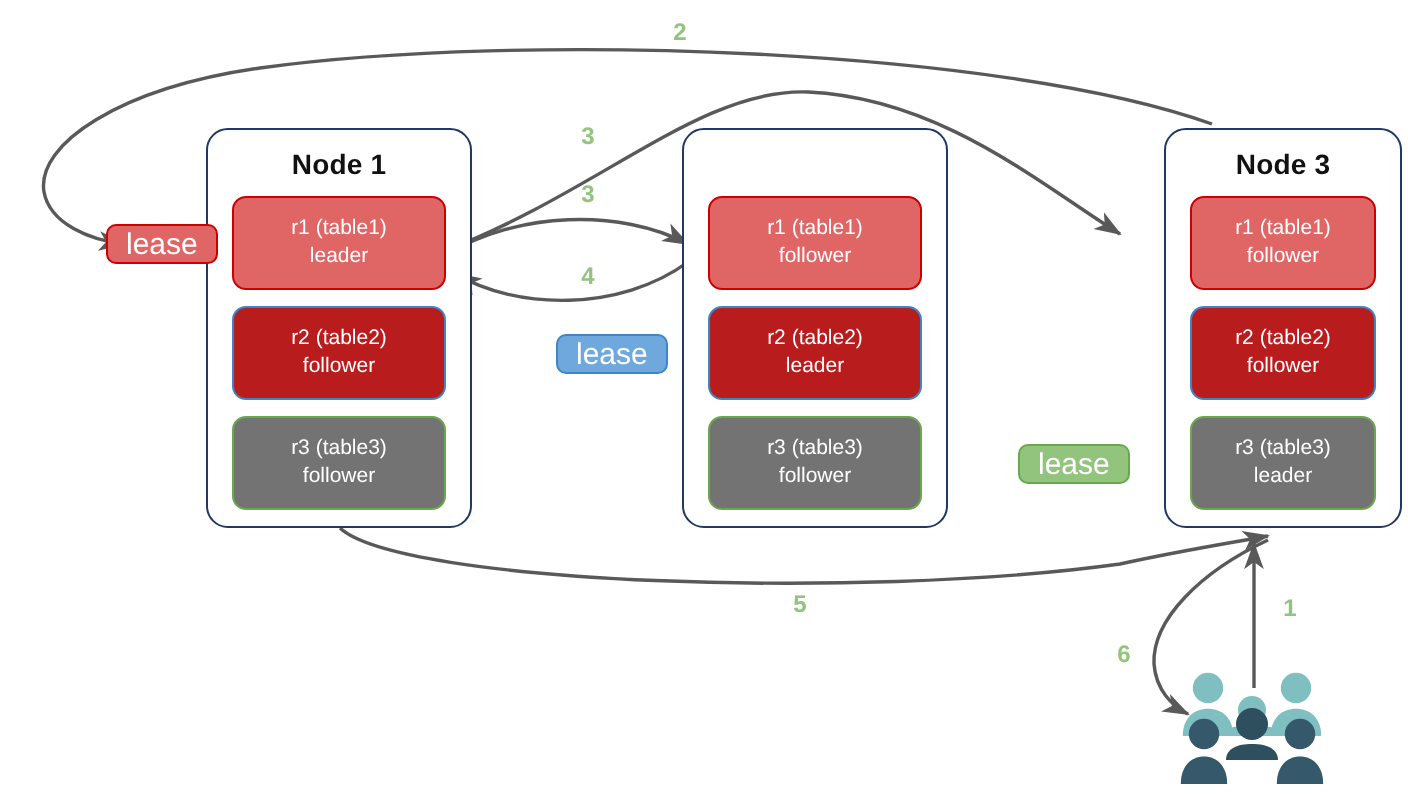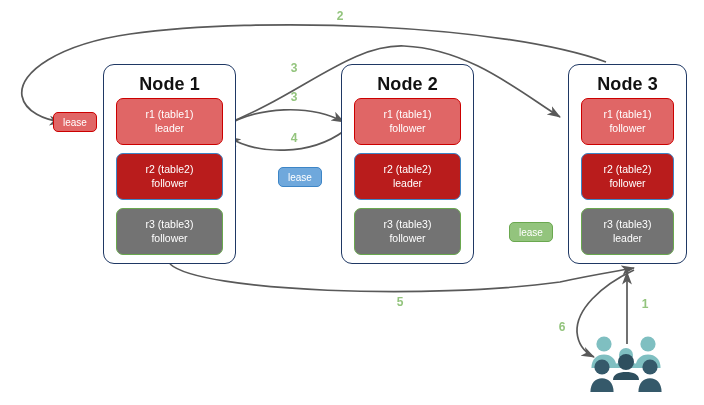--- a/index.html
+++ b/index.html
@@ -34,21 +34,21 @@
     border: 1.4px solid #1f3864;
     border-radius: 11px;
     background: #ffffff;
   }
   .node-title {
     position: absolute;
     left: 0;
     right: 0;
     top: 9px;
     text-align: center;
-    font-size: 18px;
+    font-size: 14px;
     font-weight: bold;
     color: #111111;
     letter-spacing: .1px;
   }
 
   
   .replica {
     position: absolute;
     left: 12px;
     right: 12px;
@@ -72,21 +72,21 @@
   
   .lease {
     position: absolute;
     height: 20px;
     border-radius: 5px;
     box-sizing: border-box;
     display: flex;
     align-items: center;
     justify-content: center;
     color: #ffffff;
-    font-size: 10px;
+    font-size: 15px;
     padding: 0 9px;
   }
   .lease-red   { background: #e06666; border: 1.3px solid #cc0000; }
   .lease-blue  { background: #6fa8dc; border: 1.3px solid #3d85c6; }
   .lease-green { background: #93c47d; border: 1.3px solid #6aa84f; }
 
   
   .step {
     position: absolute;
     color: #93c47d;
@@ -145,39 +145,38 @@
       <span class="ln">follower</span>
     </div>
 
     <div class="replica rep-green" style="top:143px;">
       <span class="ln">r3 (table3)</span>
       <span class="ln">follower</span>
     </div>
   </div>
 
   <div class="node" style="left:341px; top:64px; width:133px; height:200px;">
-    <div class="node-title">Node 2</div>
 
     <div class="replica rep-red" style="top:33px;">
       <span class="ln">r1 (table1)</span>
       <span class="ln">follower</span>
     </div>
 
     <div class="replica rep-blue" style="top:88px;">
       <span class="ln">r2 (table2)</span>
       <span class="ln">leader</span>
     </div>
 
     <div class="replica rep-green" style="top:143px;">
       <span class="ln">r3 (table3)</span>
       <span class="ln">follower</span>
     </div>
   </div>
 
-  <div class="node" style="left:568px; top:64px; width:119px; height:200px;padding-left:44px;">
+  <div class="node" style="left:582px; top:64px; width:119px; height:200px;padding-left:44px;">
     <div class="node-title">Node 3</div>
 
     <div class="replica rep-red" style="top:33px;">
       <span class="ln">r1 (table1)</span>
       <span class="ln">follower</span>
     </div>
 
     <div class="replica rep-blue" style="top:88px;">
       <span class="ln">r2 (table2)</span>
       <span class="ln">follower</span>

